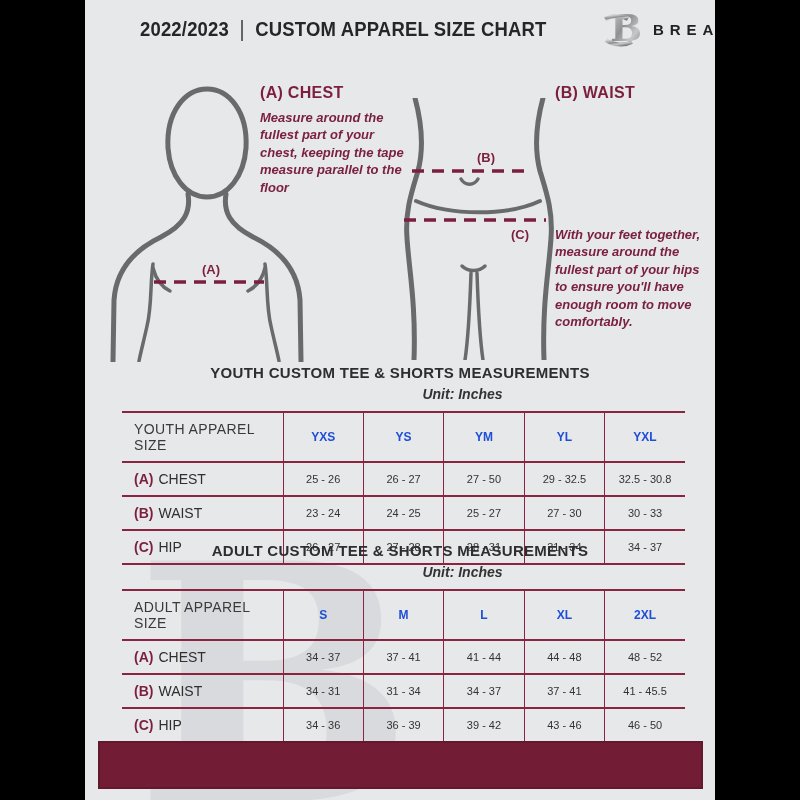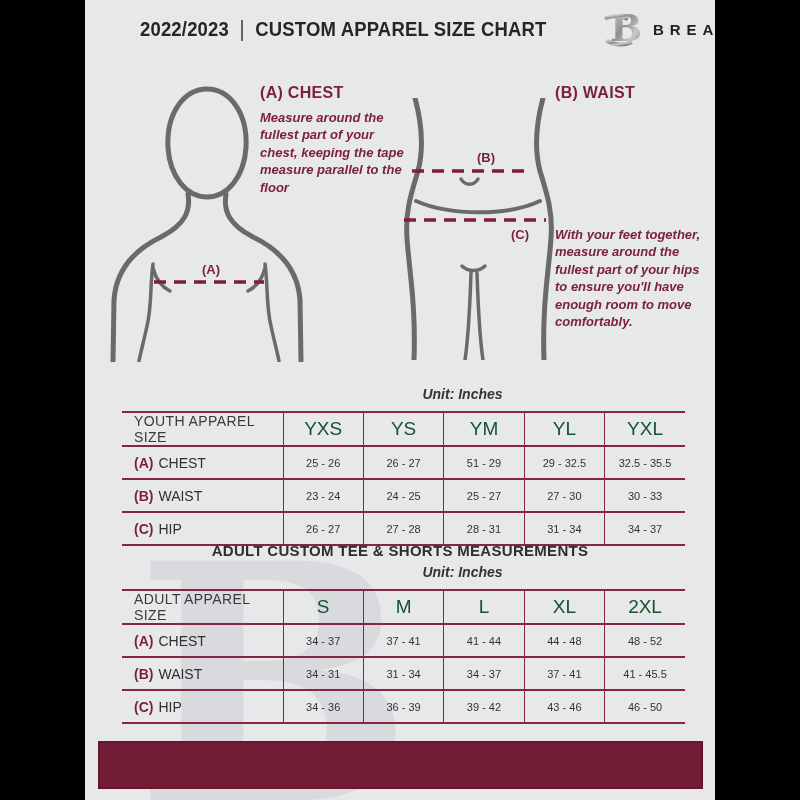--- a/index.html
+++ b/index.html
@@ -32,24 +32,24 @@
 
   
   .sec-title { position:absolute; width:630px; text-align:center;
                font-size:15px; font-weight:bold; color:#2e2e2e; letter-spacing:0.3px; }
   .sec-unit  { position:absolute; width:755px; text-align:center;
                font-size:14px; font-style:italic; font-weight:bold; color:#333; }
 
   
   table.size { position:absolute; left:37px; width:563px; border-collapse:collapse;
                table-layout:fixed; border-bottom:2px solid #8b2440; background:transparent; }
-  table.size th, table.size td { border-top:2px solid #8b2440; padding:0 4px; }
+  table.size th, table.size td { border-top:2px solid #8b2440; padding:8px 4px; }
   table.size th:not(:first-child), table.size td:not(:first-child)
              { border-left:1px solid #8b2440; }
-  table.size th { height:29px; font-size:19px; font-weight:normal; color:#14532d; }
+  table.size th { height:29px; font-size:12px; font-weight:bold; color:#1d4ed8; }
   table.size td { height:33px; font-size:11px; color:#333; text-align:center; }
   table.size th.lbl { text-align:left; padding-left:12px; font-weight:normal;
                       font-size:14px; color:#3a3a3a; letter-spacing:0.4px; }
   table.size td.lbl { text-align:left; padding-left:12px; font-size:14px; color:#2f2f2f; }
   .pfx { color:#7b1f3c; font-weight:bold; margin-right:5px; }
 
   
   #watermark { position:absolute; left:50px; top:520px; font-size:330px;
                font-weight:bold; color:rgba(100,100,112,0.10); line-height:1;
                font-family:"DejaVu Serif", serif; }
@@ -124,20 +124,21 @@
     </svg>
 
     <div id="waist-block">
       <div class="guide-head">(B) WAIST</div>
     </div>
 
     <div id="hips-block">
       <div class="guide-body">With your feet together, measure around the fullest part of your hips to ensure you'll have enough room to move comfortably.</div>
     </div>
 
+    <div class="sec-title" style="top:364px;">YOUTH CUSTOM TEE &amp; SHORTS MEASUREMENTS</div>
     <div class="sec-unit" style="top:386px;">Unit: Inches</div>
 
     <table class="size" style="top:411px;">
       <colgroup>
           <col style="width:28.6%">
           <col style="width:14.28%">
           <col style="width:14.28%">
         <col style="width:14.28%">
           <col style="width:14.28%">
           <col style="width:14.28%">
@@ -148,23 +149,23 @@
         <th>YXS</th>
         <th>YS</th>
         <th>YM</th>
         <th>YL</th>
         <th>YXL</th>
       </tr>
       <tr>
         <td class="lbl"><span class="pfx">(A)</span><span>CHEST</span></td>
         <td>25 - 26</td>
         <td>26 - 27</td>
-        <td>51 - 29</td>
+        <td>27 - 50</td>
         <td>29 - 32.5</td>
-        <td>32.5 - 35.5</td>
+        <td>32.5 - 30.8</td>
       </tr>
       <tr>
         <td class="lbl"><span class="pfx">(B)</span><span>WAIST</span></td>
         <td>23 - 24</td>
         <td>24 - 25</td>
         <td>25 - 27</td>
         <td>27 - 30</td>
         <td>30 - 33</td>
       </tr>
       <tr>

